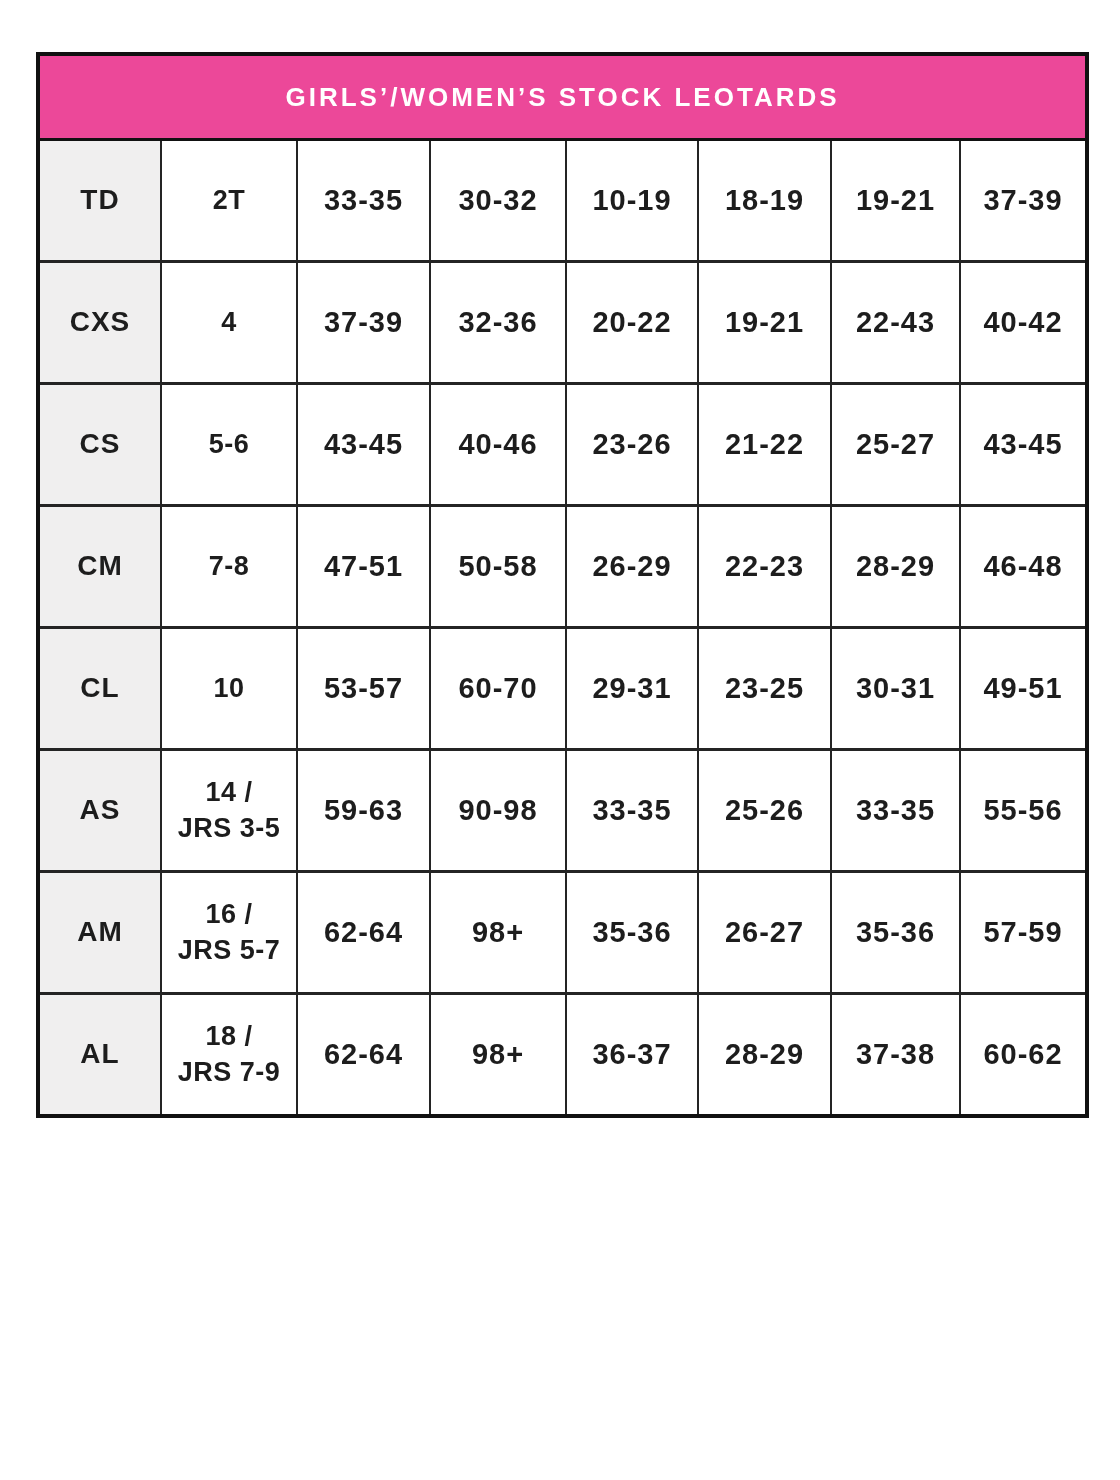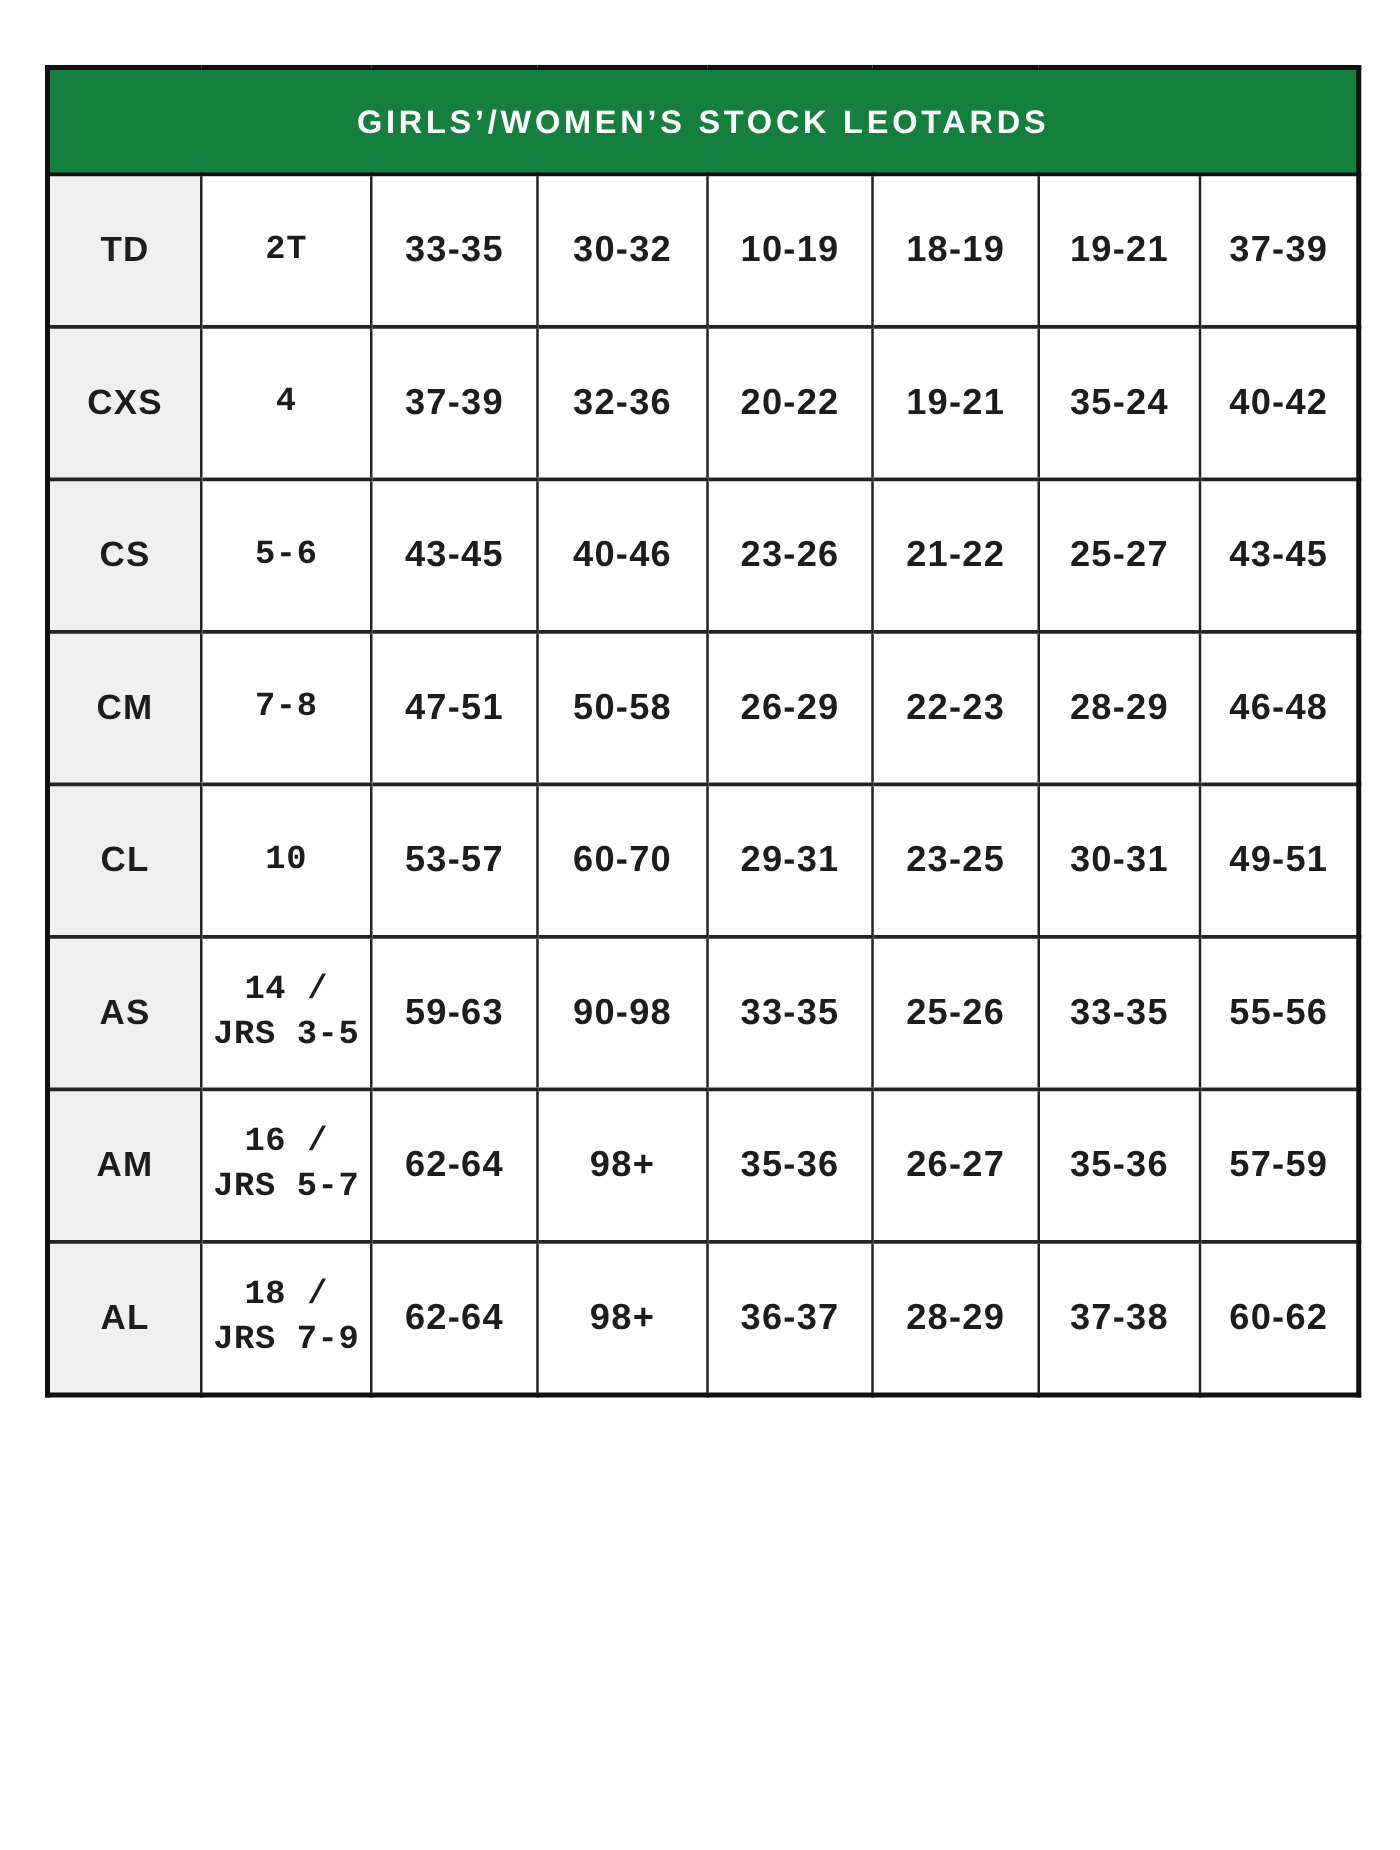--- a/index.html
+++ b/index.html
@@ -19,21 +19,21 @@
     left: 36px;
     top: 52px;
     width: 1049px;
     border-collapse: collapse;
     table-layout: fixed;
     border: 4px solid #111111;
   }
   
   tr.title-row th {
     height: 80px;
-    background: #15803d;
+    background: #ec4899;
     color: #ffffff;
     font-size: 26px;
     font-weight: bold;
     letter-spacing: 3px;
     text-align: center;
     vertical-align: middle;
     border: 0;
     border-bottom: 3px solid #111111;
   }
   
@@ -80,21 +80,20 @@
     padding: 0 2px;
   }
   tbody td.rowlabel {
     background: #f0efef;
     font-size: 28px;
     text-align: center;
   }
   tbody td.girls-size {
     font-size: 27px;
     letter-spacing: 0.5px;
-    font-family: Liberation Mono, monospace;
   }
 </style>
 </head>
 <body>
 
 <div class="page">
   <table class="size-chart">
     <colgroup>
       <col style="width:123px">
         <col style="width:136px">
@@ -121,21 +120,21 @@
         <td>19-21</td>
         <td>37-39</td>
       </tr>
       <tr>
         <td class="rowlabel">CXS</td>
         <td class="girls-size">4</td>
         <td>37-39</td>
         <td>32-36</td>
         <td>20-22</td>
         <td>19-21</td>
-        <td>35-24</td>
+        <td>22-43</td>
         <td>40-42</td>
       </tr>
       <tr>
         <td class="rowlabel">CS</td>
         <td class="girls-size">5-6</td>
         <td>43-45</td>
         <td>40-46</td>
         <td>23-26</td>
         <td>21-22</td>
         <td>25-27</td>

